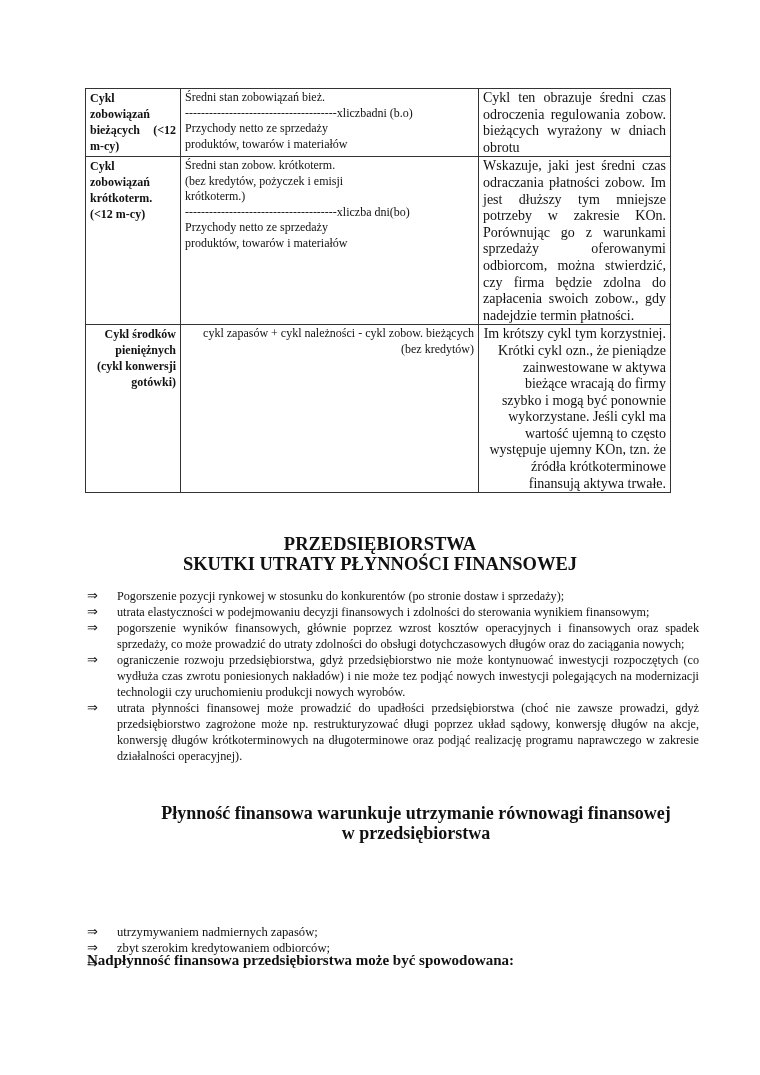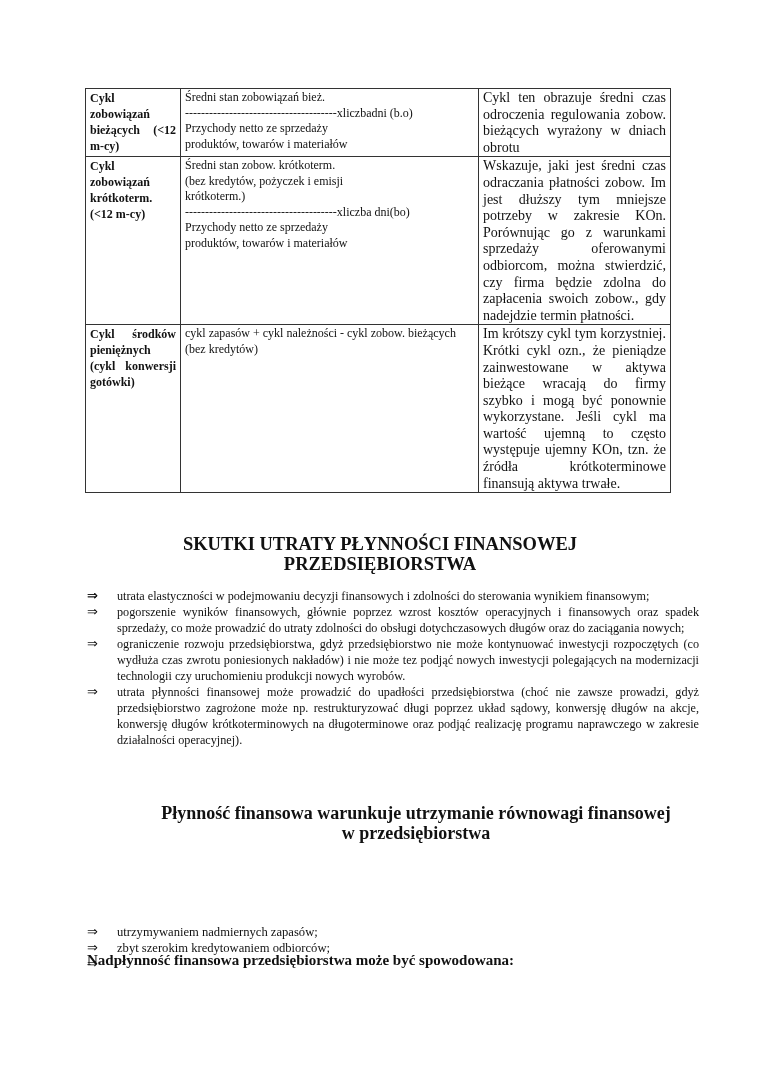--- a/index.html
+++ b/index.html
@@ -8,21 +8,21 @@
   .page { position: absolute; left: 0; top: 0; width: 760px; height: 1075px; }
 
   table.cycles { position: absolute; left: 85px; top: 88px; width: 586px;
                  border-collapse: collapse; table-layout: fixed; }
   table.cycles td { border: 1.5px solid #333; vertical-align: top; padding: 1px 4px 0 4px; }
   td.c-name { width: 86px; font-weight: bold; font-size: 12px; line-height: 16px; text-align: justify; }
   td.c-formula { width: 289px; font-size: 12px; line-height: 15.5px; }
   td.c-desc { font-size: 14px; line-height: 16.6px; text-align: justify; }
   tr.r1 td { height: 62px; }
   tr.r2 td { height: 147px; }
-  tr.r3 td { height: 146px; }
+  tr.r3 td { height: 146px; text-align: right; }
   .fl { display: block; white-space: nowrap; }
 
   .h1 { position: absolute; left: 0; width: 760px; text-align: center; font-weight: bold;
         font-size: 18.5px; line-height: 20px; }
   .h1.t1 { top: 534px; }
   .h1.t2 { top: 803px; font-size: 18px; padding-left: 36px; }
 
   ul.arrows { position: absolute; left: 87px; width: 612px; margin: 0; padding: 0; list-style: none; }
   ul.arrows li { position: relative; padding-left: 30px; font-size: 12.2px; line-height: 16px;
                  text-align: justify; }
@@ -69,26 +69,26 @@
       <td class="c-formula">
         <span class="fl">cykl zapasów + cykl należności - cykl zobow. bieżących</span>
         <span class="fl">(bez kredytów)</span>
       </td>
       <td class="c-desc">Im krótszy cykl tym korzystniej. Krótki cykl ozn., że pieniądze zainwestowane w aktywa bieżące wracają do firmy szybko i mogą być ponownie wykorzystane. Jeśli cykl ma wartość ujemną to często występuje ujemny KOn, tzn. że źródła krótkoterminowe finansują aktywa trwałe.</td>
     </tr>
   </tbody>
     </table>
 
   <div class="h1 t1">
+    <div>PRZEDSIĘBIORSTWA</div>
     <div>SKUTKI UTRATY PŁYNNOŚCI FINANSOWEJ</div>
-    <div>PRZEDSIĘBIORSTWA</div>
   </div>
 
   <ul class="arrows effects">
-    <li><span class="arr">⇒</span></li>
+    <li><span class="arr">⇒</span><span>Pogorszenie pozycji rynkowej w stosunku do konkurentów (po stronie dostaw i sprzedaży);</span></li>
     <li><span class="arr">⇒</span><span>utrata elastyczności w podejmowaniu decyzji finansowych i zdolności do sterowania wynikiem finansowym;</span></li>
     <li><span class="arr">⇒</span><span>pogorszenie wyników finansowych, głównie poprzez wzrost kosztów operacyjnych i finansowych oraz spadek sprzedaży, co może prowadzić do utraty zdolności do obsługi dotychczasowych długów oraz do zaciągania nowych;</span></li>
     <li><span class="arr">⇒</span><span>ograniczenie rozwoju przedsiębiorstwa, gdyż przedsiębiorstwo nie może kontynuować inwestycji rozpoczętych (co wydłuża czas zwrotu poniesionych nakładów) i nie może tez podjąć nowych inwestycji polegających na modernizacji technologii czy uruchomieniu produkcji nowych wyrobów.</span></li>
     <li><span class="arr">⇒</span><span>utrata płynności finansowej może prowadzić do upadłości przedsiębiorstwa (choć nie zawsze prowadzi, gdyż przedsiębiorstwo zagrożone może np. restrukturyzować długi poprzez układ sądowy, konwersję długów na akcje, konwersję długów krótkoterminowych na długoterminowe oraz podjąć realizację programu naprawczego w zakresie działalności operacyjnej).</span></li>
   </ul>
 
   <div class="h1 t2">
     <div>Płynność finansowa warunkuje utrzymanie równowagi finansowej</div>
     <div>w przedsiębiorstwa</div>
   </div>

